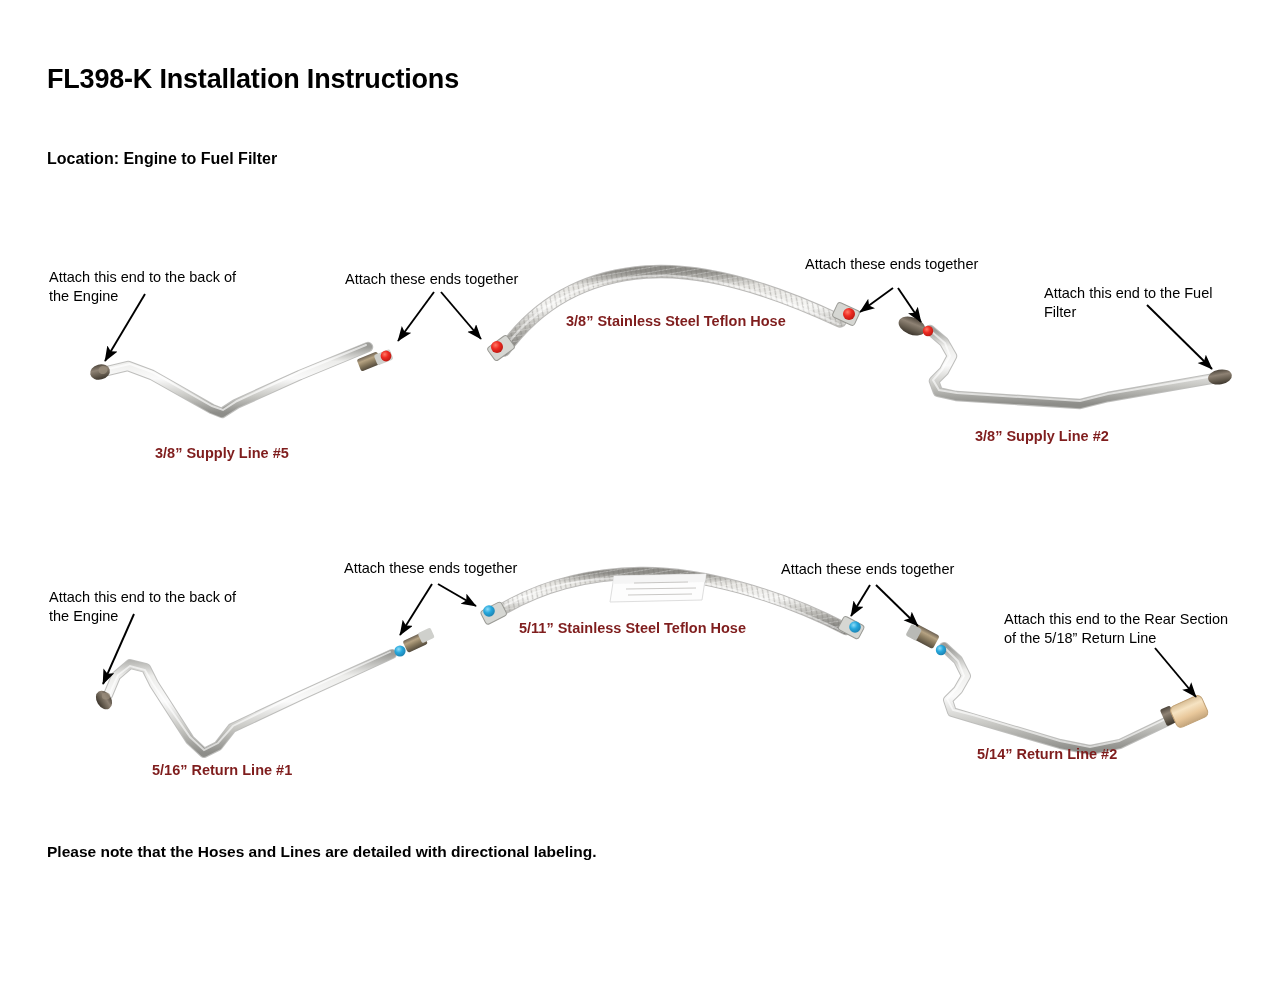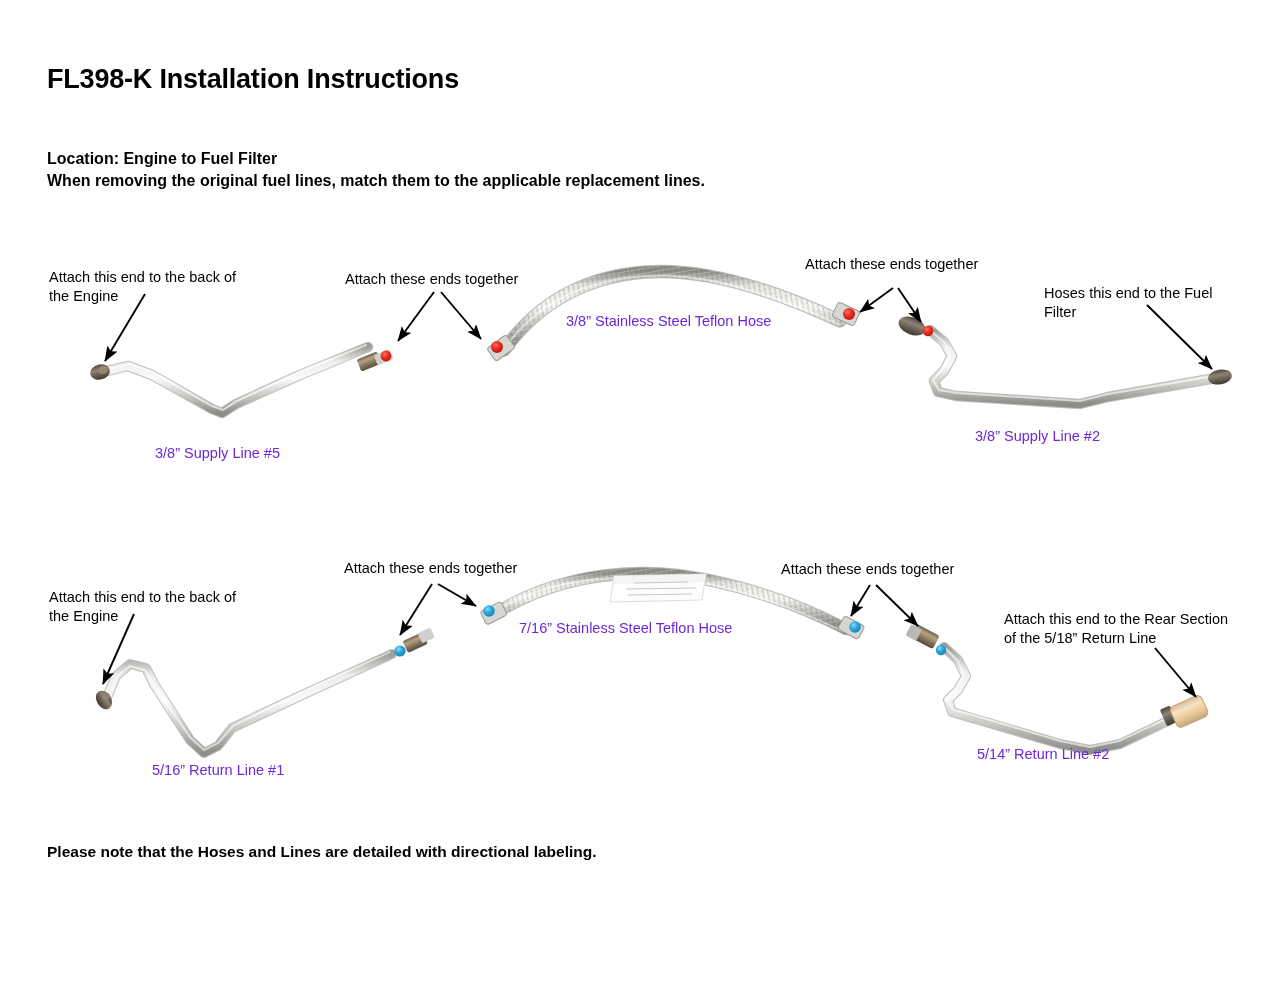--- a/index.html
+++ b/index.html
@@ -60,41 +60,40 @@
     position: absolute;
     font-size: 14.5px;
     font-weight: normal;
     line-height: 19px;
     color: #000000;
     white-space: pre-line;
   }
   .part-label {
     position: absolute;
     font-size: 14.5px;
-    font-weight: normal;
-    color: #6d28d9;
+    font-weight: bold;
+    color: #7f1d1d;
     white-space: nowrap;
   }
   svg.art {
     position: absolute;
     left: 0;
     top: 0;
     width: 1280px;
     height: 989px;
     pointer-events: none;
   }
 </style>
 </head>
 <body>
 
 <div id="page">
 
   <div class="doc-title">FL398-K Installation Instructions</div>
   <div class="doc-location">Location: Engine to Fuel Filter</div>
-  <div class="doc-instruction">When removing the original fuel lines, match them to the applicable replacement lines.</div>
 
   <svg class="art" viewBox="0 0 1280 989">
     <defs>
       <linearGradient id="tubeGrad" x1="0" y1="0" x2="0" y2="1">
         <stop offset="0%" stop-color="#9c9c98"></stop>
         <stop offset="22%" stop-color="#ededeb"></stop>
         <stop offset="48%" stop-color="#fafafa"></stop>
         <stop offset="74%" stop-color="#c9c9c5"></stop>
         <stop offset="100%" stop-color="#8d8d89"></stop>
       </linearGradient>
@@ -277,40 +276,40 @@
     </g>
   </svg>
 
   <div class="callout" style="left:49px; top:268px;">Attach this end to the back of
 the Engine</div>
 
   <div class="callout" style="left:345px; top:270px;">Attach these ends together</div>
 
   <div class="callout" style="left:805px; top:255px;">Attach these ends together</div>
 
-  <div class="callout" style="left:1044px; top:284px;">Hoses this end to the Fuel
+  <div class="callout" style="left:1044px; top:284px;">Attach this end to the Fuel
 Filter</div>
 
   <div class="part-label" style="left:155px; top:445px;">3/8” Supply Line #5</div>
 
   <div class="part-label" style="left:566px; top:313px;">3/8” Stainless Steel Teflon Hose</div>
 
   <div class="part-label" style="left:975px; top:428px;">3/8” Supply Line #2</div>
 
   <div class="callout" style="left:49px; top:588px;">Attach this end to the back of
 the Engine</div>
 
   <div class="callout" style="left:344px; top:559px;">Attach these ends together</div>
 
   <div class="callout" style="left:781px; top:560px;">Attach these ends together</div>
 
   <div class="callout" style="left:1004px; top:610px;">Attach this end to the Rear Section
 of the 5/18” Return Line</div>
 
   <div class="part-label" style="left:152px; top:762px;">5/16” Return Line #1</div>
 
-  <div class="part-label" style="left:519px; top:620px;">7/16” Stainless Steel Teflon Hose</div>
+  <div class="part-label" style="left:519px; top:620px;">5/11” Stainless Steel Teflon Hose</div>
 
   <div class="part-label" style="left:977px; top:746px;">5/14” Return Line #2</div>
 
   <div class="footer-note footer-line-1">Please note that the Hoses and Lines are detailed with directional labeling.</div>
 
 </div>
 
 </body></html>

